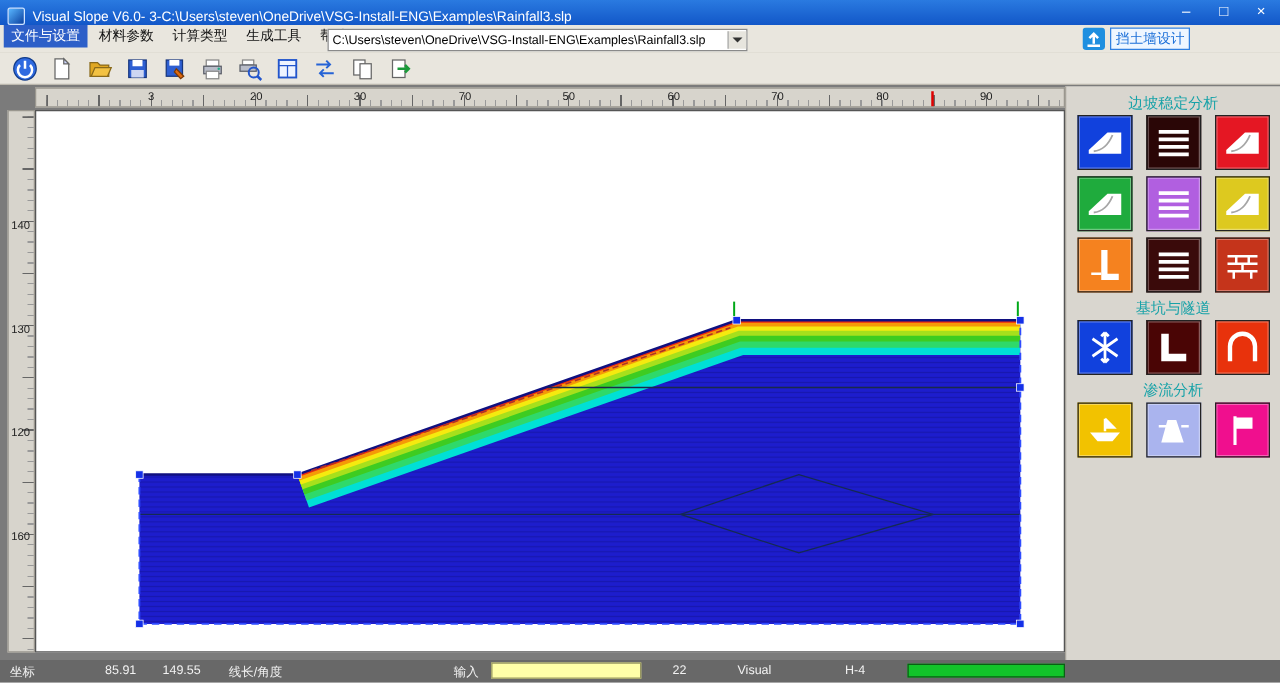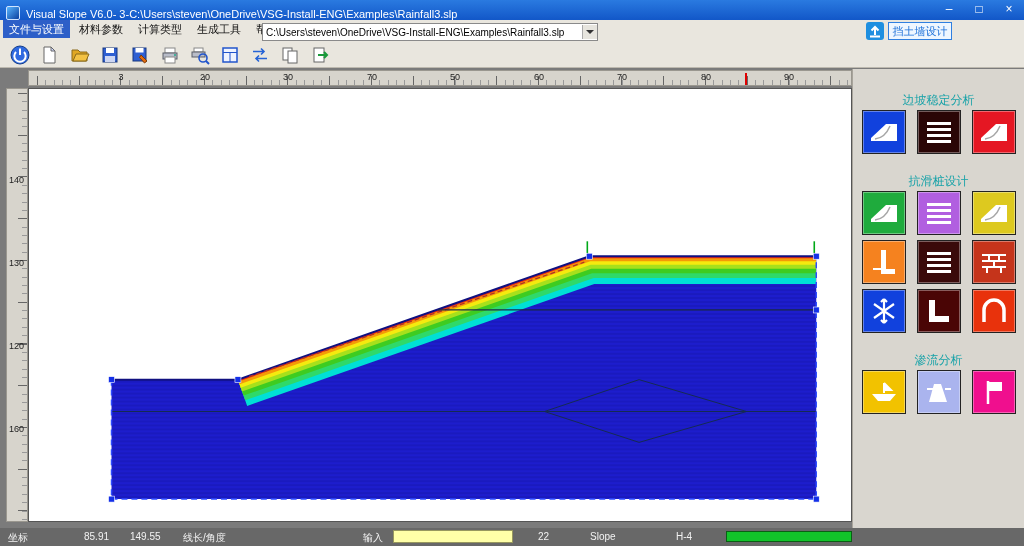--- a/index.html
+++ b/index.html
@@ -51,21 +51,21 @@
   .v-ruler span{position:absolute;left:2px}
 
   
   .canvas{position:absolute;left:28px;top:88px;width:824px;height:434px;background:#fff;
     border:1px solid #555;box-sizing:border-box}
   .canvas svg{display:block;width:100%;height:100%}
 
   
   .panel{position:absolute;left:852px;top:69px;width:172px;height:459px;background:#d9d6cf;
     border-left:1px solid #a8a49b;box-sizing:border-box;padding-top:4px}
-  .group-label{text-align:center;color:#17a2a8;font-size:12px;height:15px;line-height:15px;margin-top:20px}
+  .group-label{text-align:center;color:#17a2a8;font-size:12px;height:15px;line-height:15px;margin-top:2px}
   .btn-row{display:flex;justify-content:center;gap:11px;margin:2px 0 5px 0}
   .p-btn{width:44px;height:44px;border:1px solid #222;box-sizing:border-box;
     display:flex;align-items:center;justify-content:center;
     box-shadow:inset 0 0 0 1px rgba(255,255,255,0.35)}
 
   
   .statusbar{position:absolute;left:0;top:528px;width:1024px;height:18px;background:#686868;
     color:#f2f2f2;font-size:10px}
   .statusbar span{position:absolute;top:3px;white-space:nowrap}
   .status-input{position:absolute;left:393px;top:2px;width:114px;height:11px;background:#ffffa8;
@@ -307,21 +307,20 @@
         <svg width="30" height="30">
           <use href="#g-layers"></use>
         </svg>
       </div>
     <div class="p-btn" style="background-color: rgb(229, 23, 35);">
         <svg width="30" height="30">
           <use href="#g-slope"></use>
         </svg>
       </div>
   </div>
-  <div class="group-label">抗滑桩设计</div>
   <div class="btn-row">
     <div class="p-btn" style="background-color: rgb(31, 171, 61);">
         <svg width="30" height="30">
           <use href="#g-slope"></use>
         </svg>
       </div>
     <div class="p-btn" style="background-color: rgb(177, 95, 224);">
         <svg width="30" height="30">
           <use href="#g-layers"></use>
         </svg>
@@ -342,20 +341,21 @@
         <svg width="30" height="30">
           <use href="#g-layers"></use>
         </svg>
       </div>
     <div class="p-btn" style="background-color: rgb(197, 52, 27);">
         <svg width="30" height="30">
           <use href="#g-brick"></use>
         </svg>
       </div>
   </div>
+  <div class="group-label">基坑与隧道</div>
   <div class="btn-row">
     <div class="p-btn" style="background-color: rgb(17, 65, 221);">
         <svg width="30" height="30">
           <use href="#g-snow"></use>
         </svg>
       </div>
     <div class="p-btn" style="background-color: rgb(74, 5, 5);">
         <svg width="30" height="30">
           <use href="#g-excav"></use>
         </svg>
@@ -387,16 +387,16 @@
 </div>
 
 <div class="statusbar">
   <span style="left:8px">坐标</span>
   <span style="left:84px">85.91</span>
   <span style="left:130px">149.55</span>
   <span style="left:183px">线长/角度</span>
   <span style="left:363px">输入</span>
   <input class="status-input" value="" style="">
   <span style="left:538px">22</span>
-  <span style="left:590px">Slope</span>
+  <span style="left:590px">Visual</span>
   <span style="left:676px">H-4</span>
   <div class="progress"></div>
 </div>
 
 </body></html>

